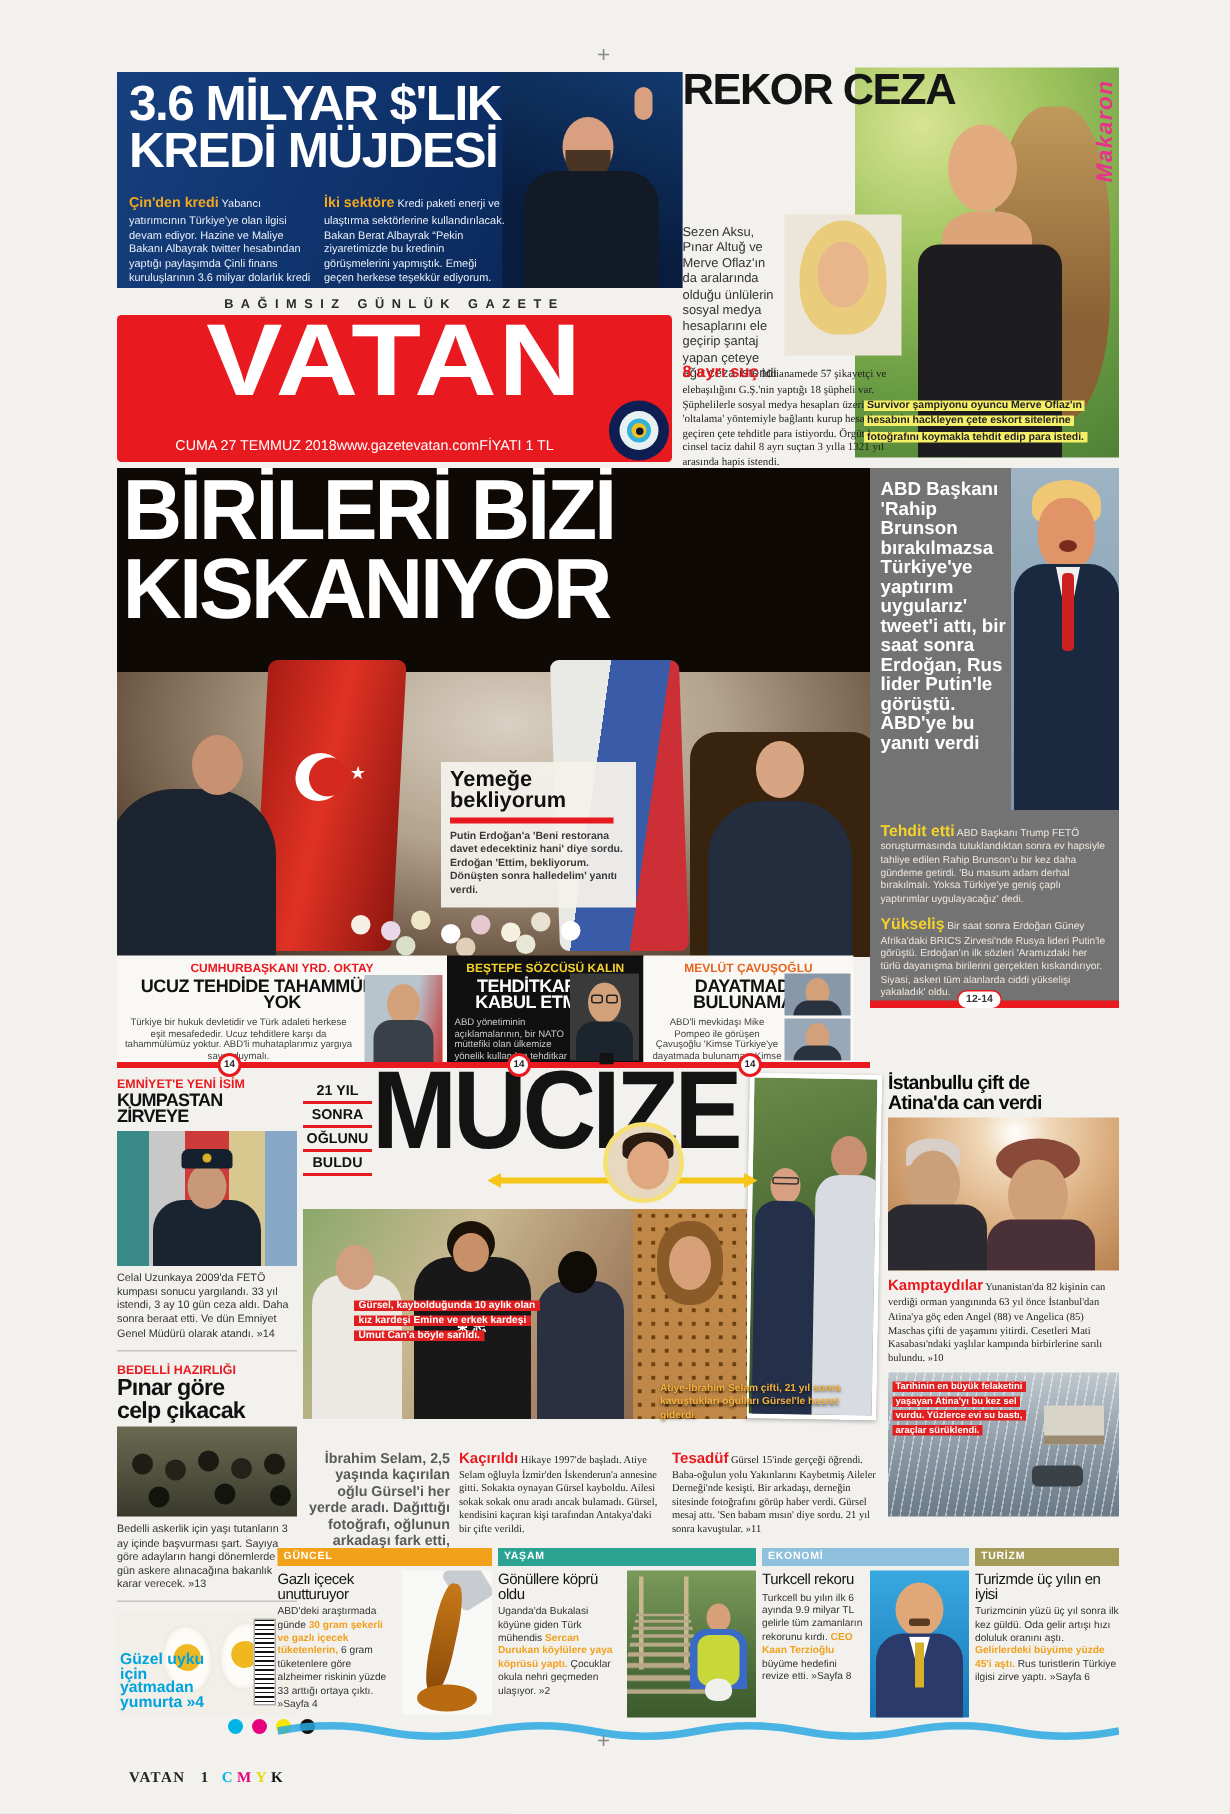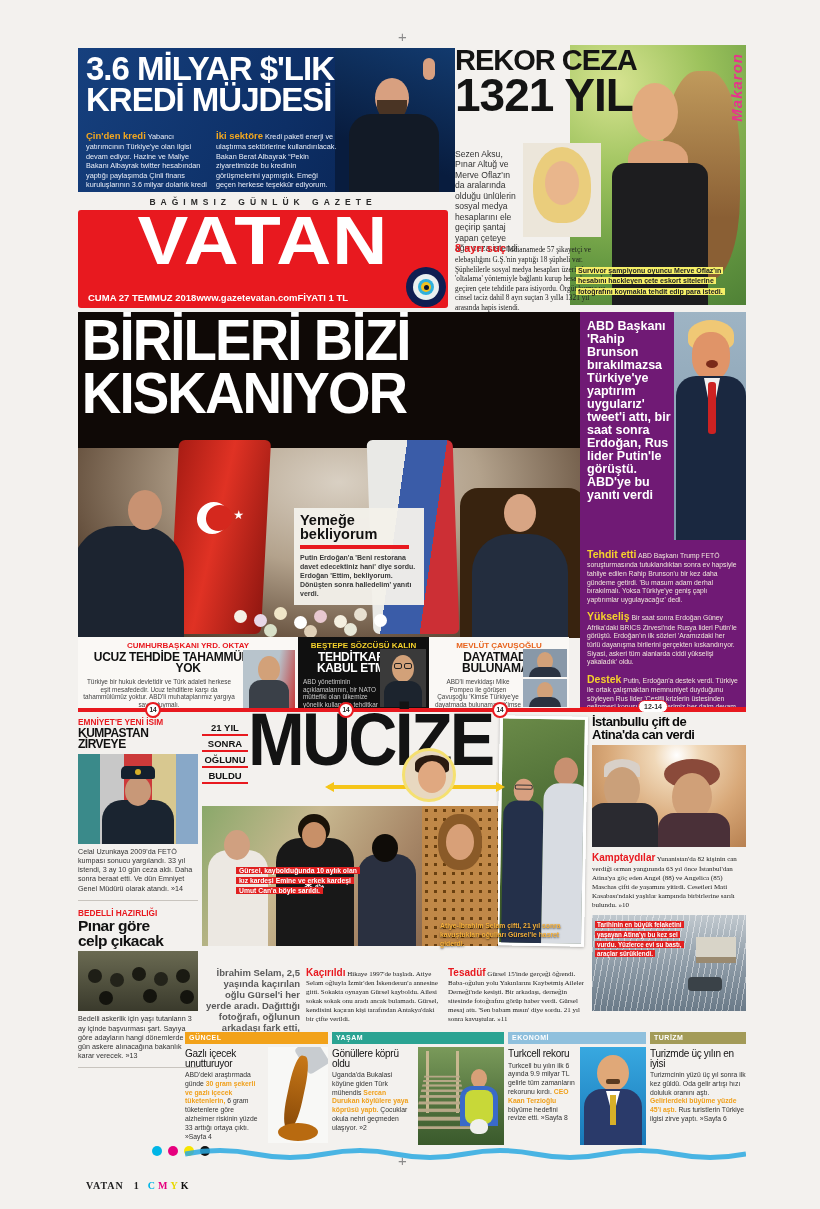--- a/index.html
+++ b/index.html
@@ -37,21 +37,21 @@
   .ph-pinar .face { position:absolute; left:22px; top:18px; width:34px; height:44px; border-radius:50%; background:#e9b68c; }
   .tr-body { position:absolute; left:0; top:196px; width:158px; font-family:"Liberation Serif", serif; font-size:7.3px; line-height:1.3; color:#222; }
   .tr-lead { font-family:"Liberation Sans", sans-serif; color:#e8191f; font-weight:900; font-size:11px; }
   .merve-cap { position:absolute; left:6px; bottom:8px; width:152px; z-index:2; font-size:7px; font-weight:800; color:#222; line-height:1.5; }
   .merve-cap span { background:#f5ef67; padding:0 2px; -webkit-box-decoration-break:clone; box-decoration-break:clone; }
 
   
   .tagline { position:absolute; left:78px; top:197px; width:370px; text-align:center; font-size:8.5px; font-weight:800; letter-spacing:5px; color:#2a2a2a; }
   .mast { position:absolute; left:78px; top:210px; width:370px; height:98px; background:#e8191f; border-radius:3px; }
   .mast .title { position:absolute; left:0; right:0; top:-4px; text-align:center; color:#fff; font-weight:900; font-size:68px; line-height:1; transform:scaleX(1.12); letter-spacing:1px; }
-  .mast .row { position:absolute; left:10px; right:8px; bottom:5px; display:flex; justify-content:flex-start; color:#fff; font-weight:700; font-size:9.5px; }
+  .mast .row { position:absolute; left:10px; right:8px; bottom:5px; display:flex; justify-content:center; color:#fff; font-weight:400; font-size:9.5px; }
   .mast .row .price { margin-right:42px; }
   .eye { position:absolute; right:2px; bottom:1px; width:40px; height:40px; border-radius:50%; background:#0e1e52; }
   .eye i { position:absolute; border-radius:50%; display:block; }
   .eye .w { left:7px; top:7px; width:26px; height:26px; background:#e9f0f0; }
   .eye .c { left:12px; top:12px; width:16px; height:16px; background:#2fb0dd; }
   .eye .y { left:15px; top:15px; width:10px; height:10px; background:#f0c020; }
   .eye .p { left:17.5px; top:17.5px; width:5px; height:5px; background:#0a1430; }
 
   
   .lead-box { position:absolute; left:78px; top:312px; width:502px; height:326px; background:#0f0906; overflow:hidden; }
@@ -75,21 +75,21 @@
   .fig-putin .head { left:44px; top:24px; width:32px; height:38px; background:#d8a584; }
   .flowers { position:absolute; left:150px; bottom:2px; width:170px; height:34px; }
   .flowers i { position:absolute; left:6px; top:8px; width:13px; height:13px; border-radius:50%; background:#f5f0e6; display:block;
     box-shadow:20px 4px 0 #e8d8e8,40px -3px 0 #f0e6c8,60px 6px 0 #fff,80px 0 0 #e8c8d0,100px 5px 0 #f5f0e0,120px -2px 0 #e8e0d0,140px 4px 0 #fff,30px 14px 0 #d8e0c8,70px 15px 0 #e0d0b8,110px 13px 0 #e8e8d8; }
   .lead-cap { position:absolute; left:216px; top:196px; width:130px; background:rgba(243,240,234,.96); padding:6px; z-index:5; }
   .lead-cap .t { font-size:14.5px; font-weight:900; color:#111; line-height:.95; }
   .lead-cap .bar { width:92%; height:4px; background:#e8191f; margin:3px 0 4px; }
   .lead-cap .x { font-size:7px; font-weight:700; color:#3a3a3a; line-height:1.32; }
 
   
-  .rail { position:absolute; left:580px; top:312px; width:166px; height:400px; background:#701a75; overflow:hidden; }
+  .rail { position:absolute; left:580px; top:312px; width:166px; height:360px; background:#737373; overflow:hidden; }
   .rail-deck { position:absolute; left:7px; top:8px; width:88px; color:#fff; font-weight:900; font-size:12.5px; line-height:1.04; z-index:2; }
   .ph-trump { position:absolute; right:0; top:0; width:72px; height:228px; background:linear-gradient(#9eb4c4,#7e98ac); overflow:hidden; }
   .ph-trump .hair { position:absolute; left:14px; top:8px; width:46px; height:30px; border-radius:50% 50% 30% 30%; background:#f0c875; }
   .ph-trump .face { position:absolute; left:18px; top:20px; width:38px; height:48px; border-radius:45%; background:#e09468; }
   .ph-trump .mouth { position:absolute; left:32px; top:48px; width:12px; height:8px; border-radius:50%; background:#7a2a1a; }
   .ph-trump .suit { position:absolute; left:2px; top:64px; width:70px; height:164px; border-radius:20px 20px 0 0; background:#1a2840; }
   .ph-trump .shirt { position:absolute; left:30px; top:66px; width:16px; height:40px; background:#f0f0f0; clip-path:polygon(0 0,100% 0,50% 100%); }
   .ph-trump .tie { position:absolute; left:34px; top:70px; width:8px; height:52px; border-radius:3px; background:#cc2222; }
   .rail-items { position:absolute; left:7px; top:236px; width:152px; }
   .rail-item { margin-bottom:6px; font-size:6.8px; line-height:1.27; color:#f0e6dc; }
@@ -280,21 +280,20 @@
     <div class="ph-merve">
       <div class="hair"></div>
       <div class="face"></div>
       <div class="skin"></div>
       <div class="top"></div>
       <p class="merve-cap"><span>Survivor şampiyonu oyuncu Merve Oflaz'ın hesabını hackleyen çete eskort sitelerine fotoğrafını koymakla tehdit edip para istedi.</span></p>
       <div class="makaron">Makaron</div>
     </div>
     <h2 class="tr-head">
       <span class="l1">REKOR CEZA</span>
-      <span class="l2">1321 YIL</span>
     </h2>
     <p class="tr-deck">Sezen Aksu, Pınar Altuğ ve Merve Oflaz'ın da aralarında olduğu ünlülerin sosyal medya hesaplarını ele geçirip şantaj yapan çeteye ağır ceza istendi</p>
     <div class="ph-pinar">
       <div class="hair"></div>
       <div class="face"></div>
     </div>
     <p class="tr-body"><span class="tr-lead">8 ayrı suç</span> <span>İddianamede 57 şikayetçi ve elebaşılığını G.Ş.'nin yaptığı 18 şüpheli var. Şüphelilerle sosyal medya hesapları üzerinden 'oltalama' yöntemiyle bağlantı kurup hesaplarını ele geçiren çete tehditle para istiyordu. Örgüt kurma ve cinsel taciz dahil 8 ayrı suçtan 3 yılla 1321 yıl arasında hapis istendi.</span></p>
   </section>
 
   <div class="tagline">BAĞIMSIZ GÜNLÜK GAZETE</div>
@@ -419,20 +418,30 @@
     <div class="lc-div"></div>
     <div>
       <div class="lc-k">BEDELLİ HAZIRLIĞI</div>
       <div class="lc-t lc-t2"><span>Pınar göre</span><br><span>celp çıkacak</span></div>
       <div class="ph-soldiers">
           <i></i>
         </div>
       <p class="lc-x">Bedelli askerlik için yaşı tutanların 3 ay içinde başvurması şart. Sayıya göre adayların hangi dönemlerde 21 gün askere alınacağına bakanlık karar verecek. »13</p>
     </div>
     <div class="lc-div"></div>
+    <div class="egg-block">
+      <div class="egg egg1">
+          <div class="yolk"></div>
+        </div>
+      <div class="egg egg2">
+          <div class="yolk"></div>
+        </div>
+      <div class="egg-txt">Güzel uyku için yatmadan yumurta »4</div>
+      <div class="barcode"></div>
+    </div>
   </div>
   <div class="cmyk-dots">
     <i style="background:#00b5e6;"></i>
     <i style="background:#e6007e;"></i>
     <i style="background:#f7e500;"></i>
     <i style="background:#111;"></i>
   </div>
 
   <section class="muc">
     <div class="muc-k">

